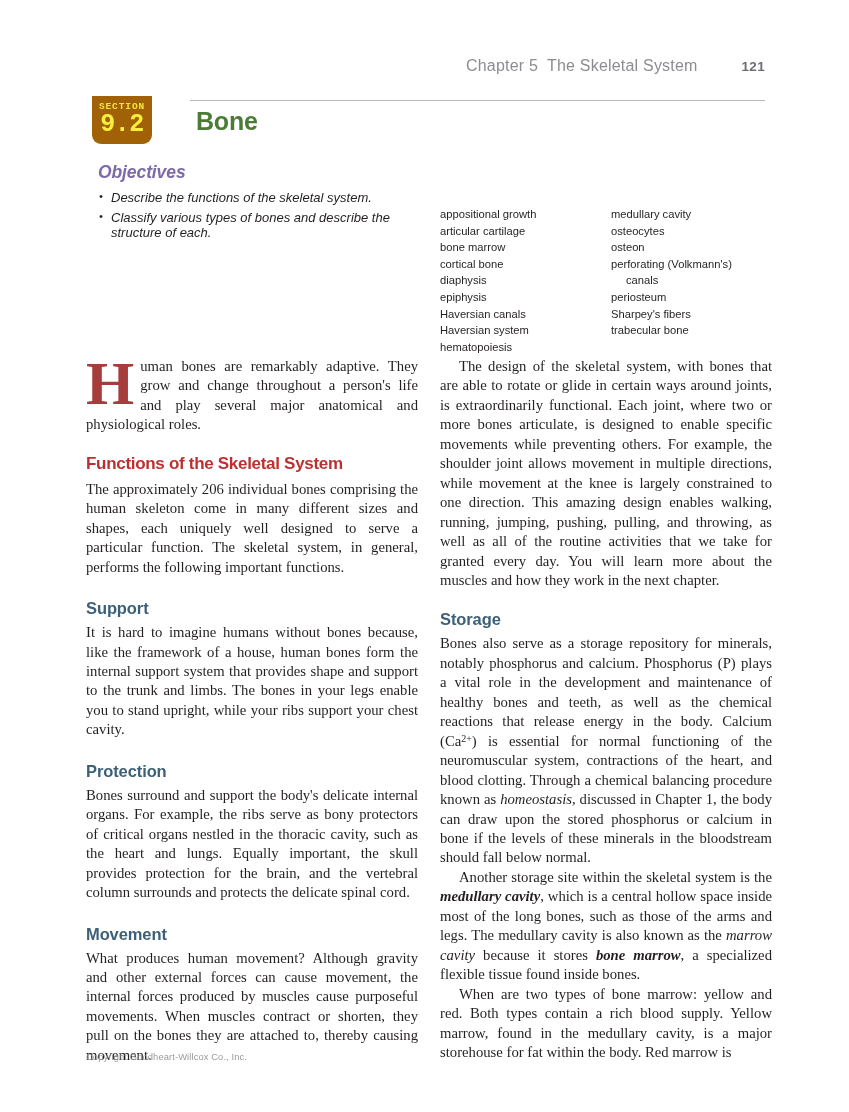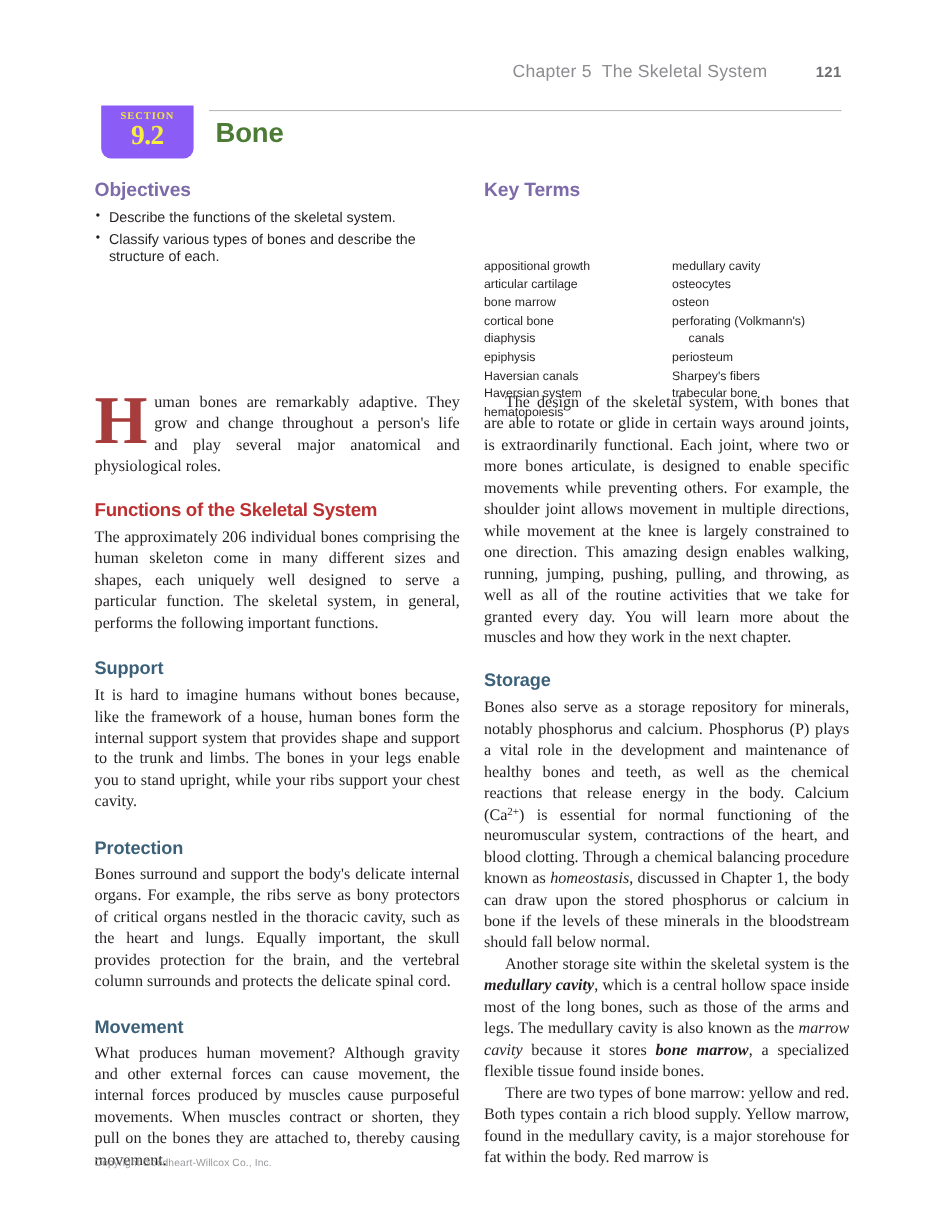--- a/index.html
+++ b/index.html
@@ -47,27 +47,27 @@
     left: 190px;
     right: 84px;
     top: 100px;
     height: 1px;
     background: #b9b9bd;
   }
   .badge {
     position: absolute;
     left: 92px;
     top: 96px;
-    width: 84px;
+    width: 60px;
     height: 48px;
-    background: #8b5cf6;
+    background: #a16207;
     border-radius: 0 0 9px 9px;
     text-align: center;
     color: #f6ea3c;
-    font-family: Liberation Serif, serif;
+    font-family: Liberation Mono, monospace;
     overflow: hidden;
   }
   .badge .lbl {
     display: block;
     font-size: 9.5px;
     font-weight: bold;
     letter-spacing: .9px;
     margin-top: 5px;
     color: #f3e63a;
   }
@@ -85,21 +85,21 @@
     left: 196px;
     top: 107px;
     font-family: "Liberation Sans", sans-serif;
     font-size: 25px;
     font-weight: bold;
     color: #4c7b36;
     letter-spacing: -.2px;
   }
 
   
-  .objectives { position: absolute; left: 86px; top: 162px; width: 340px; }
+  .objectives { position: absolute; left: 98px; top: 162px; width: 340px; font-style: italic; }
   .keyterms  { position: absolute; left: 440px; top: 162px; width: 330px; }
 
   h2.block-h {
     margin: 0 0 7px 0;
     font-family: "Liberation Sans", sans-serif;
     font-size: 17.5px;
     font-weight: bold;
     color: #7d6aa8;
     letter-spacing: -.1px;
   }
@@ -221,21 +221,20 @@
 
   <div class="objectives">
     <h2 class="block-h">Objectives</h2>
     <ul class="obj-list">
       <li>Describe the functions of the skeletal system.</li>
       <li>Classify various types of bones and describe the structure of each.</li>
     </ul>
   </div>
 
   <div class="keyterms">
-    <h2 class="block-h">Key Terms</h2>
     <div class="kt-cols">
       <div class="kt-col">
         <div>appositional growth</div>
         <div>articular cartilage</div>
         <div>bone marrow</div>
         <div>cortical bone</div>
         <div>diaphysis</div>
         <div>epiphysis</div>
         <div>Haversian canals</div>
         <div>Haversian system</div>
@@ -277,18 +276,18 @@
   <div class="col right">
 
     <p>The design of the skeletal system, with bones that are able to rotate or glide in certain ways around joints, is extraordinarily functional. Each joint, where two or more bones articulate, is designed to enable specific movements while preventing others. For example, the shoulder joint allows movement in multiple directions, while movement at the knee is largely constrained to one direction. This amazing design enables walking, running, jumping, pushing, pulling, and throwing, as well as all of the routine activities that we take for granted every day. You will learn more about the muscles and how they work in the next chapter.</p>
 
     <h4 class="blue-h tight">Storage</h4>
 
     <p class="noindent"><span>Bones also serve as a storage repository for minerals, notably phosphorus and calcium. Phosphorus (P) plays a vital role in the development and maintenance of healthy bones and teeth, as well as the chemical reactions that release energy in the body. Calcium (Ca</span><sup class="sup">2+</sup><span>) is essential for normal functioning of the neuromuscular system, contractions of the heart, and blood clotting. Through a chemical balancing procedure known as </span><i class="it">homeostasis</i><span>, discussed in Chapter 1, the body can draw upon the stored phosphorus or calcium in bone if the levels of these minerals in the bloodstream should fall below normal.</span></p>
 
     <p><span>Another storage site within the skeletal system is the </span><b class="bi">medullary cavity</b><span>, which is a central hollow space inside most of the long bones, such as those of the arms and legs. The medullary cavity is also known as the </span><i class="it">marrow cavity</i><span> because it stores </span><b class="bi">bone marrow</b><span>, a specialized flexible tissue found inside bones.</span></p>
 
-    <p>There are two types of bone marrow: yellow and red. Both types contain a rich blood supply. Yellow marrow, found in the medullary cavity, is a major storehouse for fat within the body. Red marrow is</p>
+    <p>When are two types of bone marrow: yellow and red. Both types contain a rich blood supply. Yellow marrow, found in the medullary cavity, is a major storehouse for fat within the body. Red marrow is</p>
   </div>
 
   <div class="copyright">Copyright Goodheart-Willcox Co., Inc.</div>
 
 </div>
 
 </body></html>

